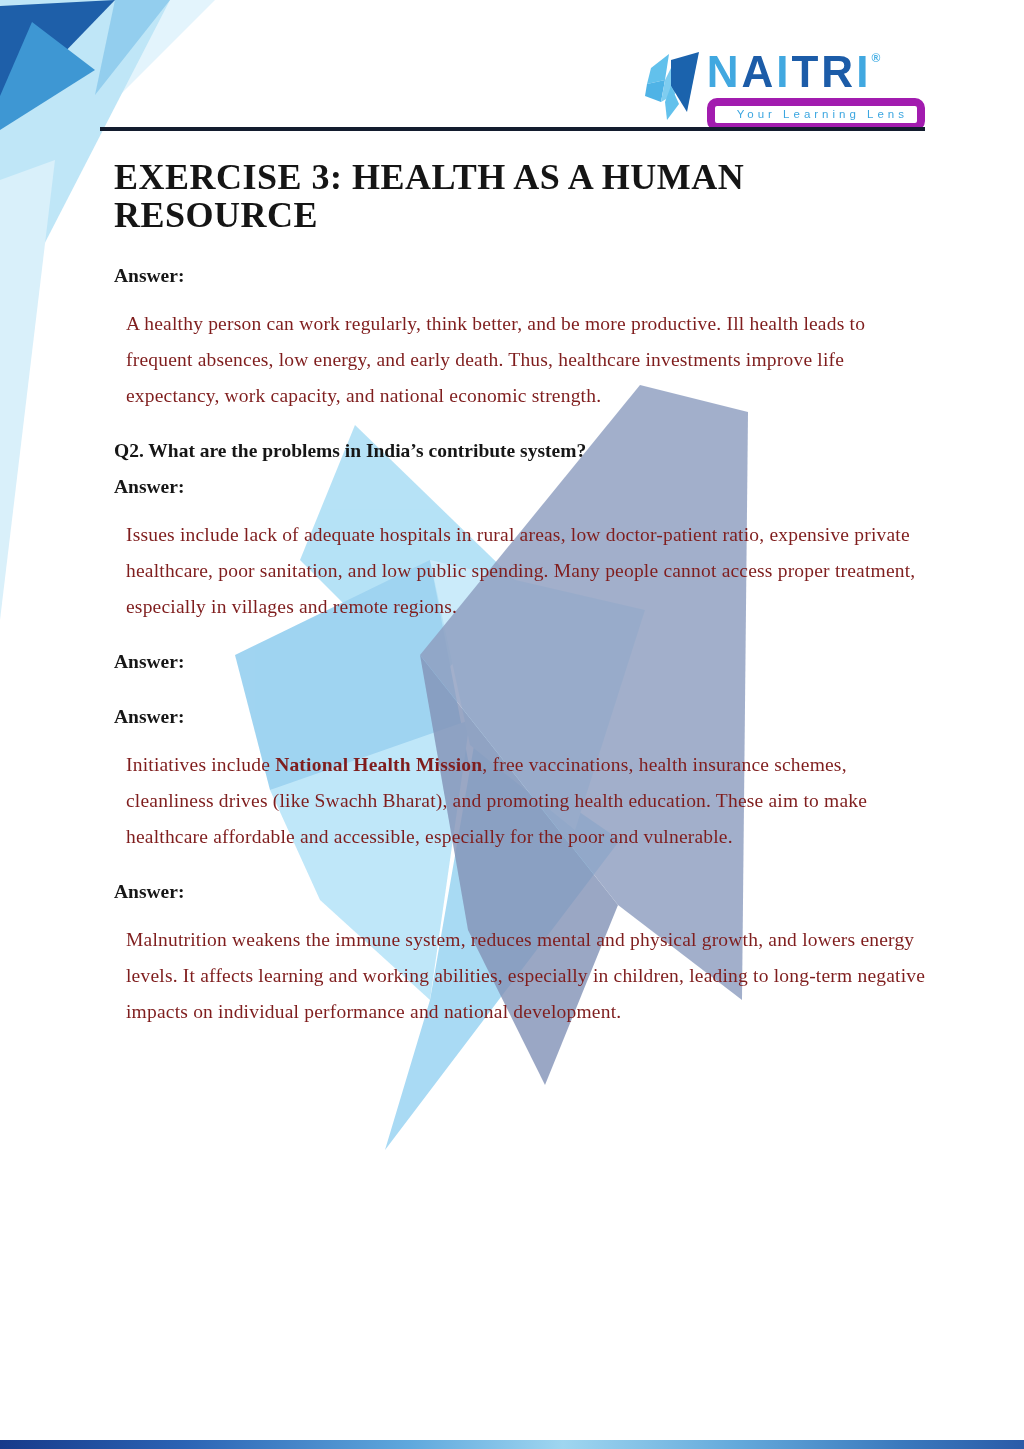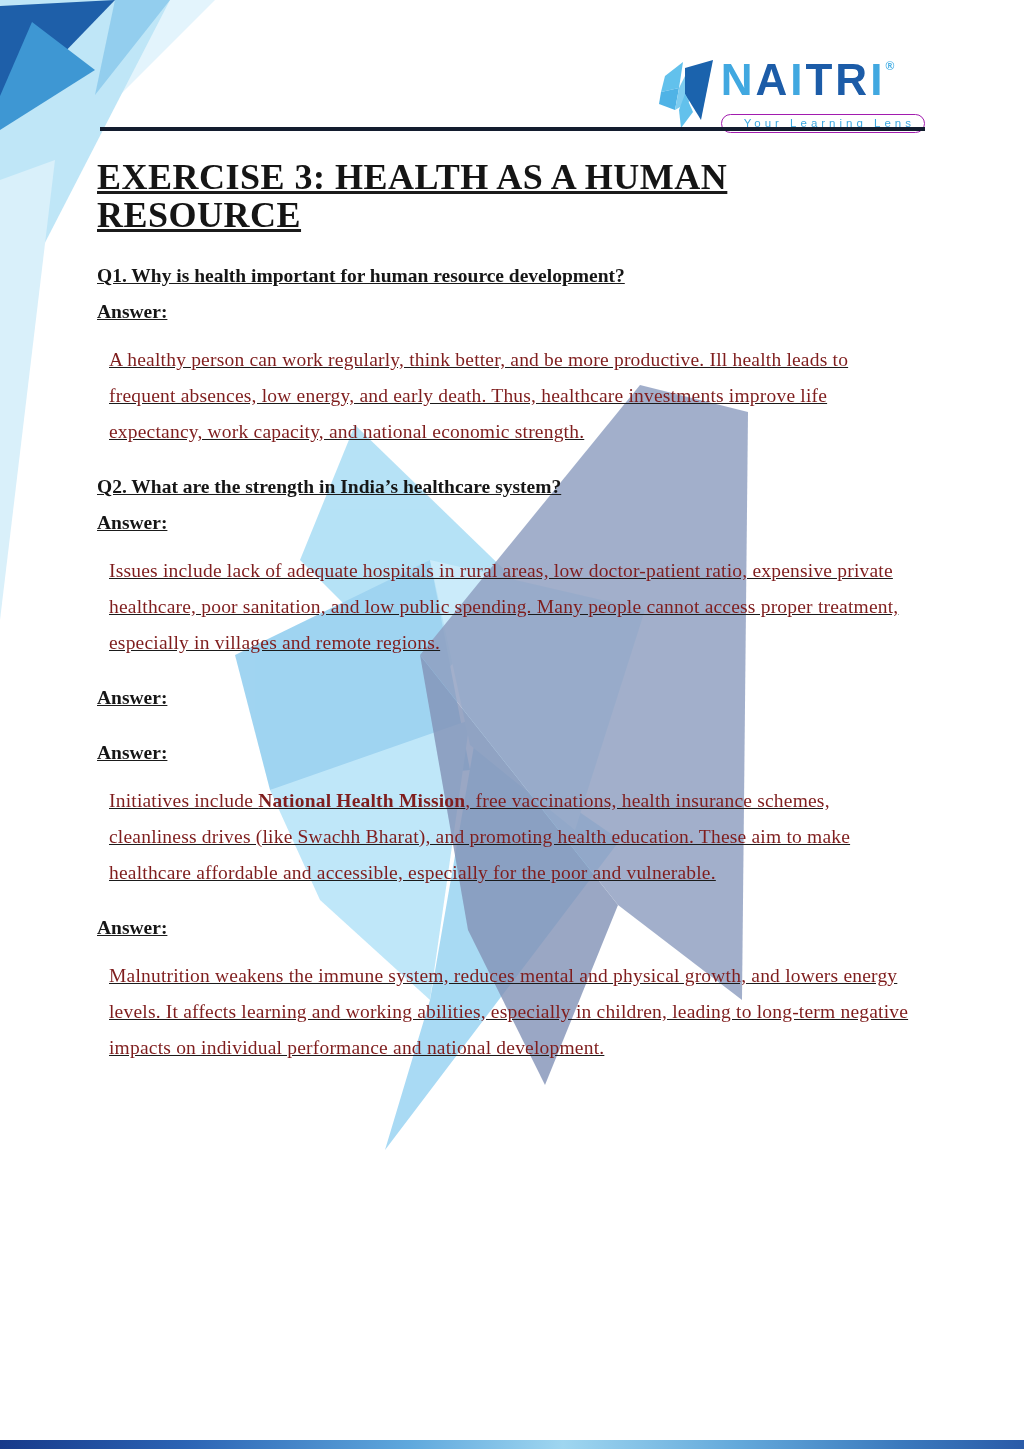--- a/index.html
+++ b/index.html
@@ -15,47 +15,47 @@
   
   .corner-art { position: absolute; top: 0; left: 0; z-index: 0; }
   .watermark  { position: absolute; top: 380px; left: 180px; z-index: 0; }
   .footer-bar {
     position: absolute; left: 0; right: 0; bottom: 0; height: 9px; z-index: 2;
     background: linear-gradient(90deg,#173a8a 0%,#2b63b4 18%,#5fa8dd 40%,#9fd6f0 55%,#63a9db 72%,#3b79bd 88%,#2a5ba8 100%);
   }
 
   
   .logo-block {
-    position: absolute; top: 58px; right: 99px; z-index: 3;
+    position: absolute; top: 50px; right: 99px; z-index: 3;
     display: flex; align-items: flex-start; gap: 6px;
     font-family: "Liberation Sans", sans-serif;
   }
   .logo-text-col { display: flex; flex-direction: column; align-items: flex-start; }
   .wordmark-row { display: flex; align-items: flex-start; }
   .brand-wordmark {
     font-size: 44px; font-weight: 800; line-height: 44px; letter-spacing: 3px;
   }
   .registered {
     font-size: 12px; color: #49b0e5; line-height: 12px; margin-top: 2px; font-weight: bold;
   }
   .tagline-box {
-    margin-top: 12px;
-    border: 1px solid #a21caf; border-radius: 10px;
+    margin-top: 4px;
+    border: 8px solid #a21caf; border-radius: 10px;
     color: #3ba6e0; font-size: 11.5px; font-weight: 500;
     letter-spacing: 4px; padding: 2px 9px 3px 22px; white-space: nowrap;
   }
 
   .top-rule {
     position: absolute; top: 127px; left: 100px; right: 99px; height: 4px;
     background: #131c2e; z-index: 3;
   }
 
   
   .content {
-    position: absolute; left: 97px; top: 0; width: 831px; z-index: 1; text-decoration: underline;
+    position: absolute; left: 114px; top: 0; width: 831px; z-index: 1;
   }
   .doc-title {
     margin: 158px 0 0 0;
     font-size: 36px; line-height: 38px; font-weight: bold;
     letter-spacing: 0.5px; color: #151515;
     font-family: "Liberation Serif", serif;
   }
   .qa { margin: 19px 0 0 0; }
   .qa:first-of-type { margin-top: 24px; }
   .q-heading {
@@ -114,27 +114,26 @@
     <div class="tagline-box">Your Learning Lens</div>
   </div>
 </div>
 
 <div class="top-rule"></div>
 
 <div class="content">
   <h1 class="doc-title">EXERCISE 3: HEALTH AS A HUMAN RESOURCE</h1>
   <div>
   <section class="qa">
-    <h3 class="q-heading">Q1. Why is health important for human resource development?</h3>
     <p class="answer-label">Answer:</p>
     <p class="answer-text"><span>A healthy person can work regularly, think better, and be more productive. Ill health leads to frequent absences, low energy, and early death. Thus, healthcare investments improve life expectancy, work capacity, and national economic strength.</span></p>
   </section>
 
   <section class="qa">
-    <h3 class="q-heading">Q2. What are the strength in India’s healthcare system?</h3>
+    <h3 class="q-heading">Q2. What are the problems in India’s contribute system?</h3>
     <p class="answer-label">Answer:</p>
     <p class="answer-text"><span>Issues include lack of adequate hospitals in rural areas, low doctor-patient ratio, expensive private healthcare, poor sanitation, and low public spending. Many people cannot access proper treatment, especially in villages and remote regions.</span></p>
   </section>
 
   <section class="qa">
     <p class="answer-label">Answer:</p>
   </section>
 
   <section class="qa">
     <p class="answer-label">Answer:</p>

